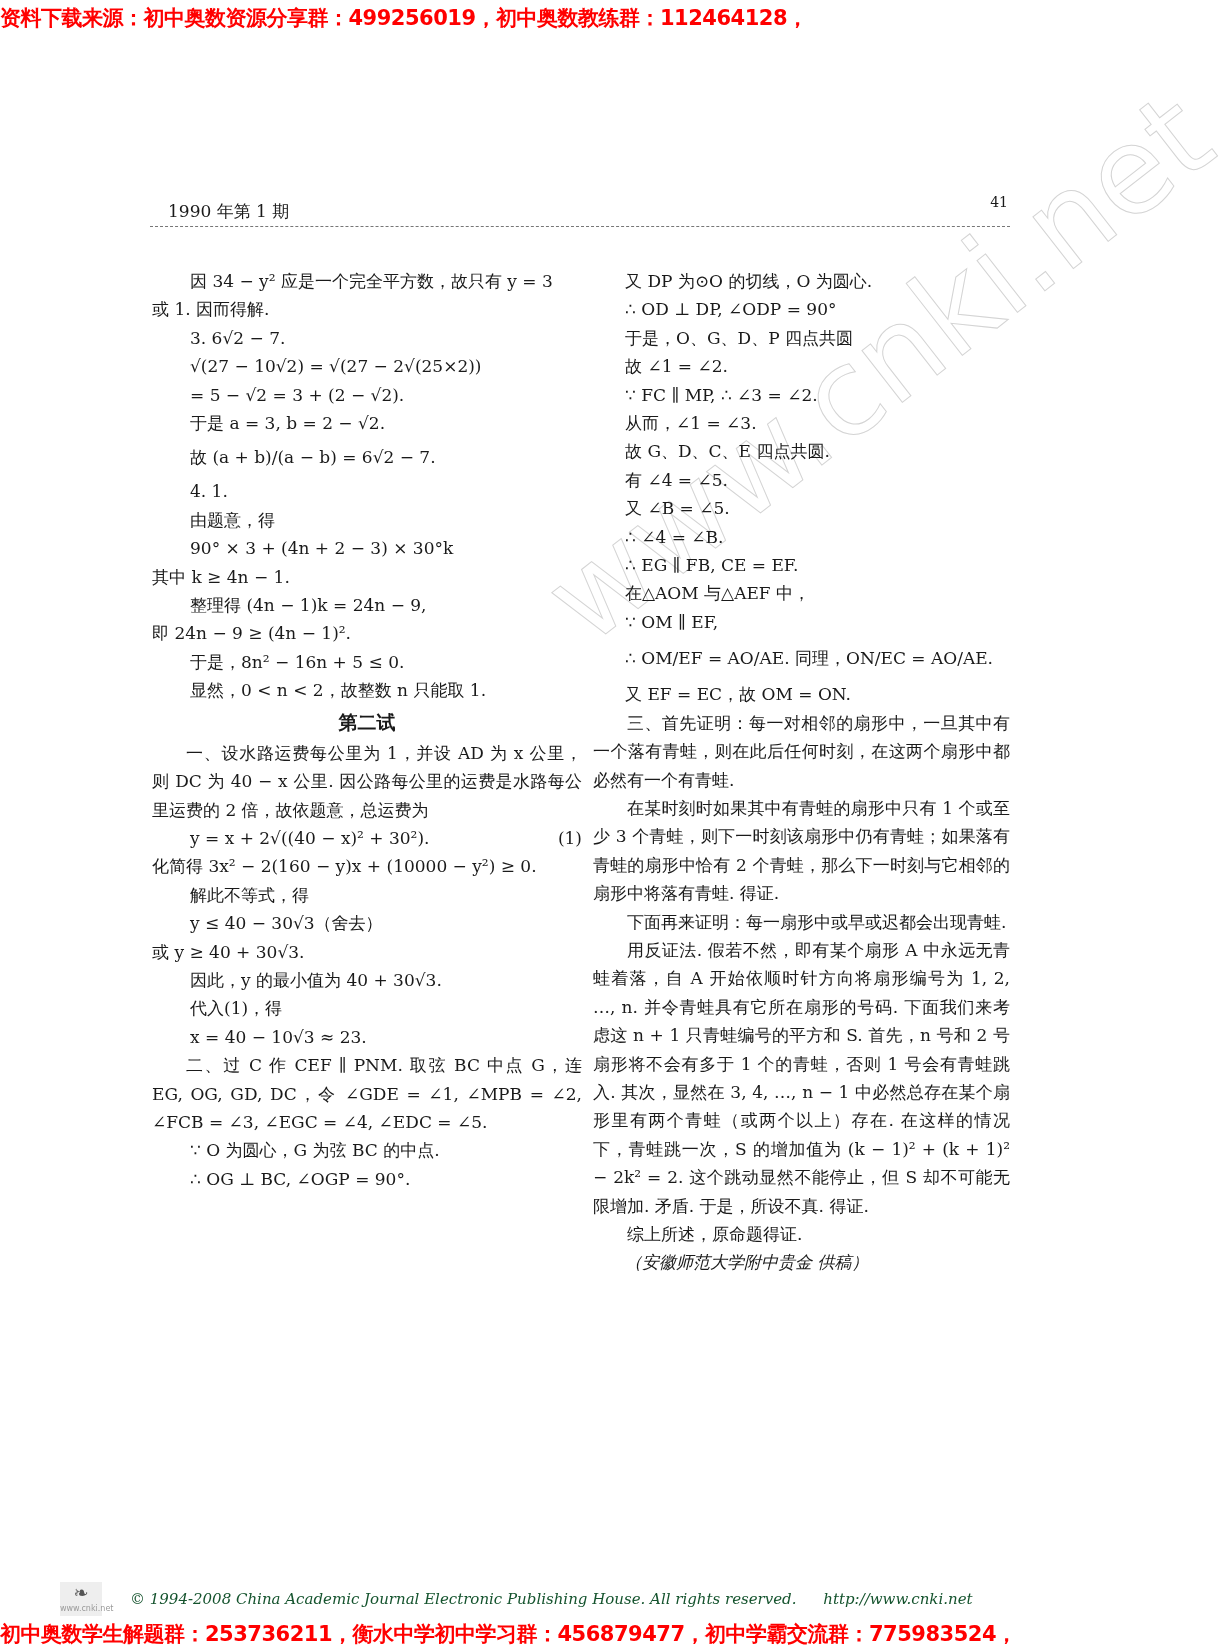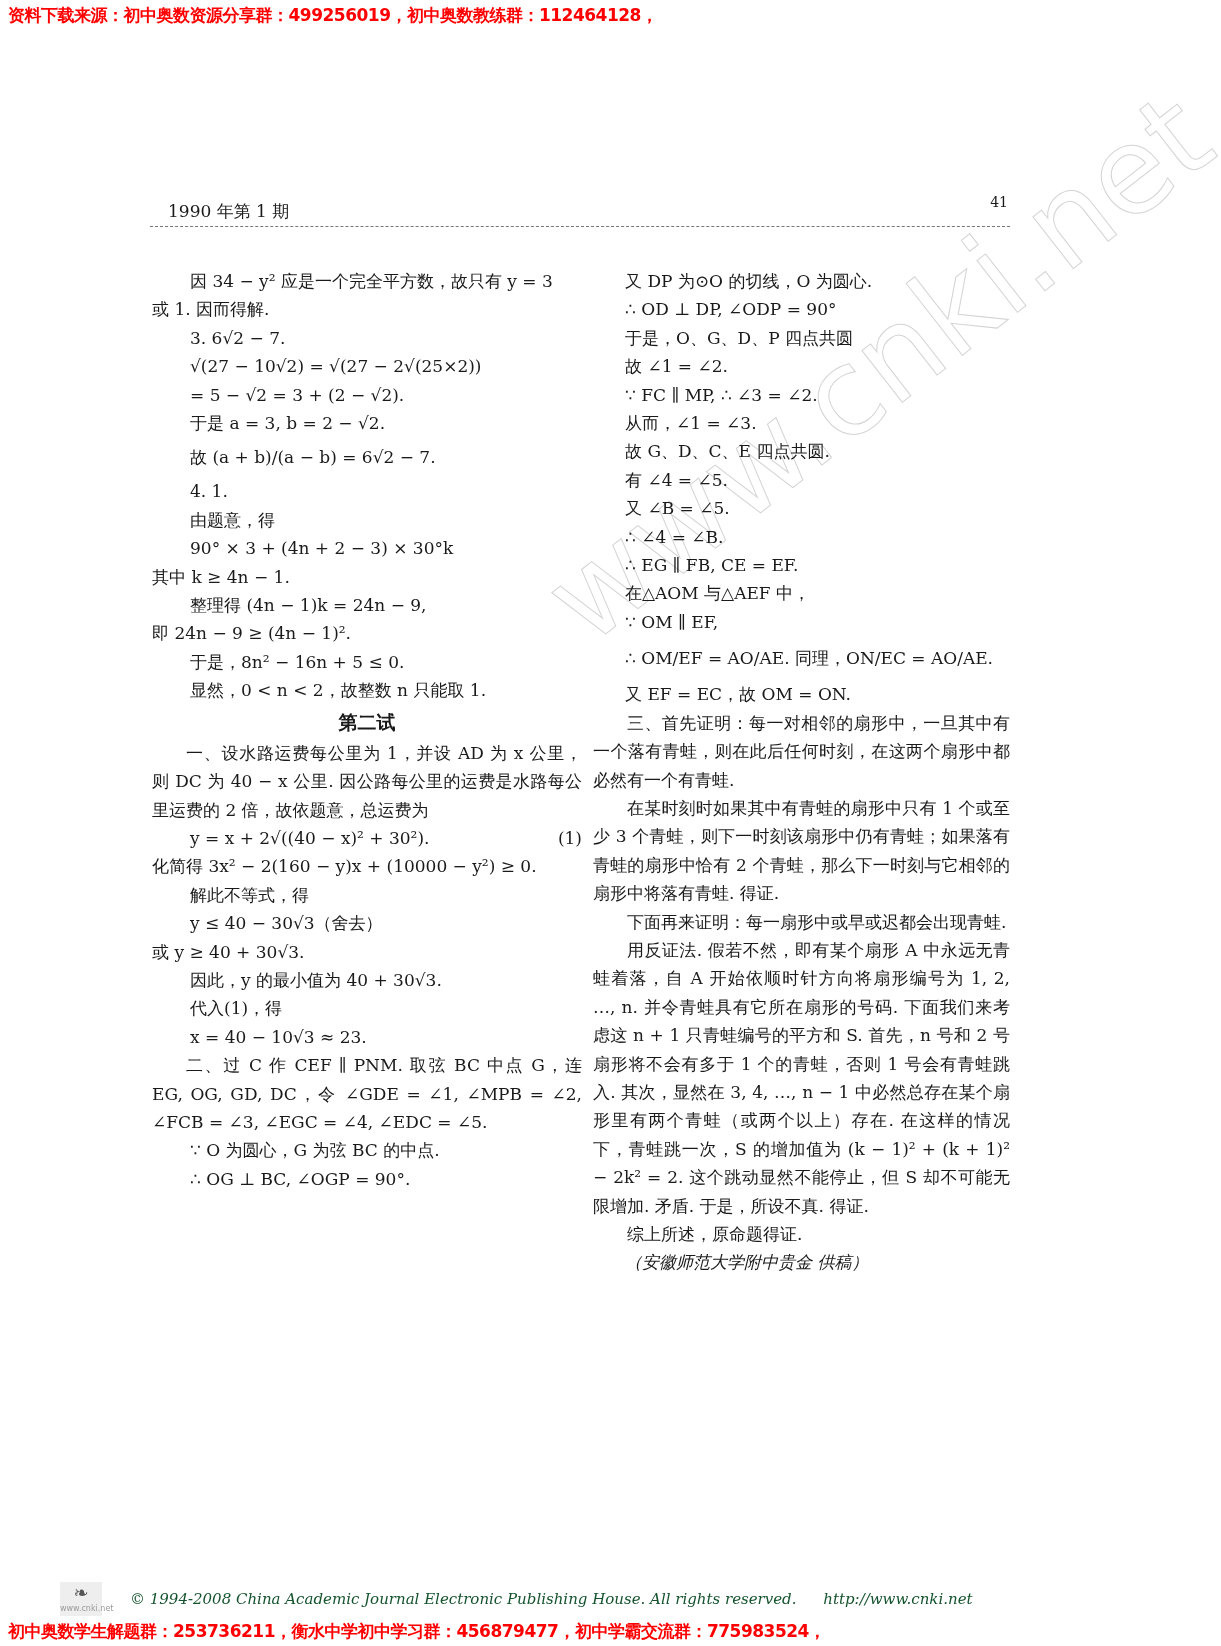--- a/index.html
+++ b/index.html
@@ -1,19 +1,19 @@
 <!DOCTYPE html>
 <html><head>
 <meta charset="utf-8">
 <style>
   html, body { margin:0; padding:0; background:#ffffff; }
   body { width:1221px; height:1646px; position:relative; overflow:hidden;
          font-family:"DejaVu Serif", serif; color:#1a1a1a; }
-  .banner { position:absolute; left:8px; color:#ff0000; font-family:"DejaVu Sans", sans-serif;
-            font-weight:bold; font-size:17px; white-space:nowrap; letter-spacing:-0.5px; }
+  .banner { position:absolute; left:0; color:#ff0000; font-family:"DejaVu Sans", sans-serif;
+            font-weight:bold; font-size:21px; white-space:nowrap; letter-spacing:-0.5px; }
   .banner.top { top:4px; }
   .banner.bottom { top:1620px; }
   .header { position:absolute; top:200px; left:168px; width:840px; height:30px; }
   .header .issue { position:absolute; left:0; top:0; font-size:17px; }
   .header .pageno { position:absolute; right:0; top:-6px; font-size:14px; }
   .rule { position:absolute; top:226px; left:150px; width:860px; border-top:1px dashed #777; }
   .col { position:absolute; top:250px; font-size:17px; line-height:28.4px;margin-top:17px; }
   .col.left { left:152px; width:430px; }
   .col.right { left:625px; width:385px; }
   .line { white-space:nowrap; }

